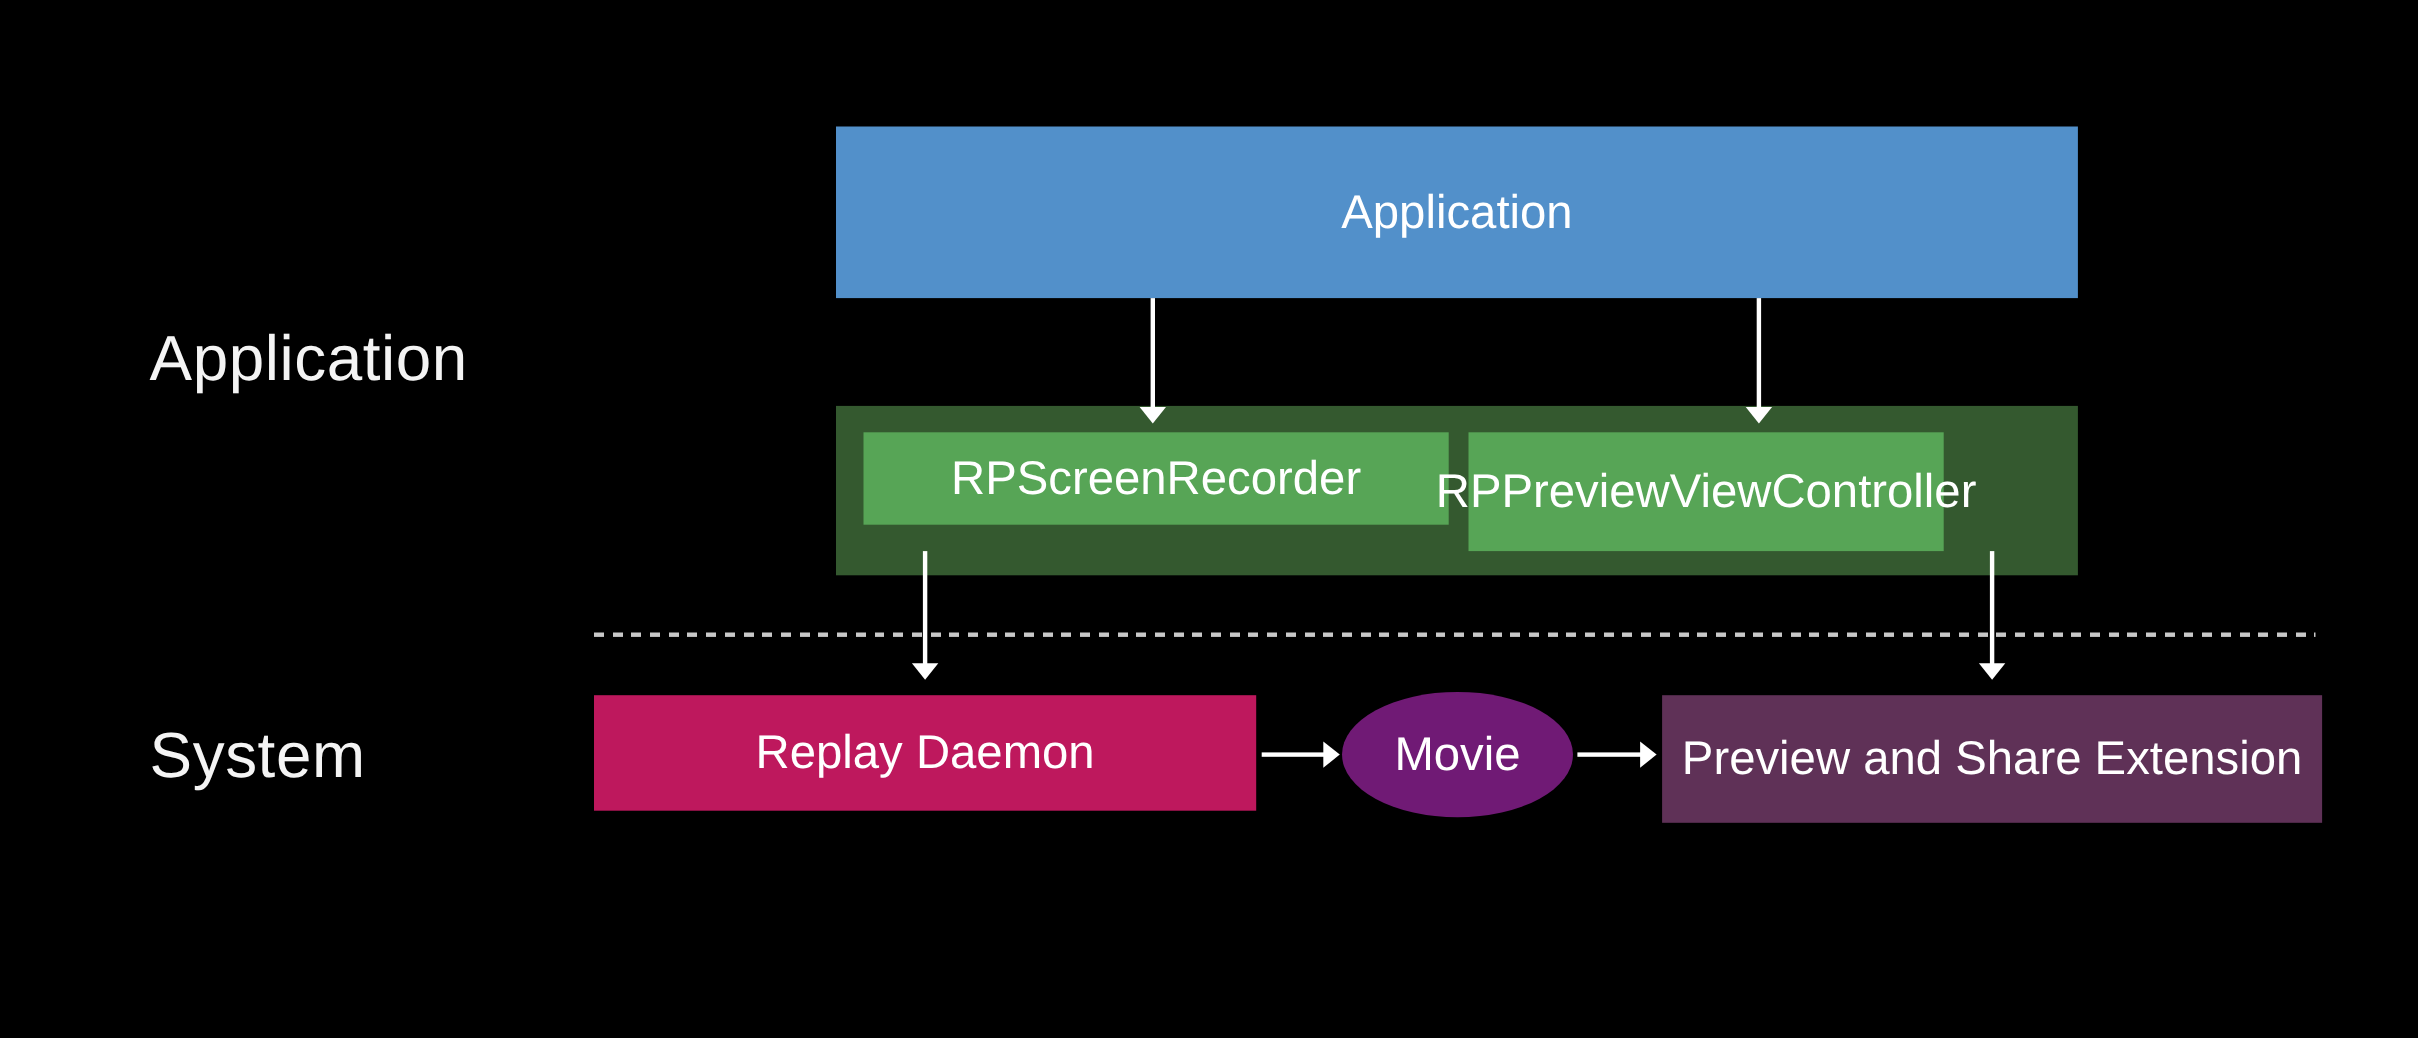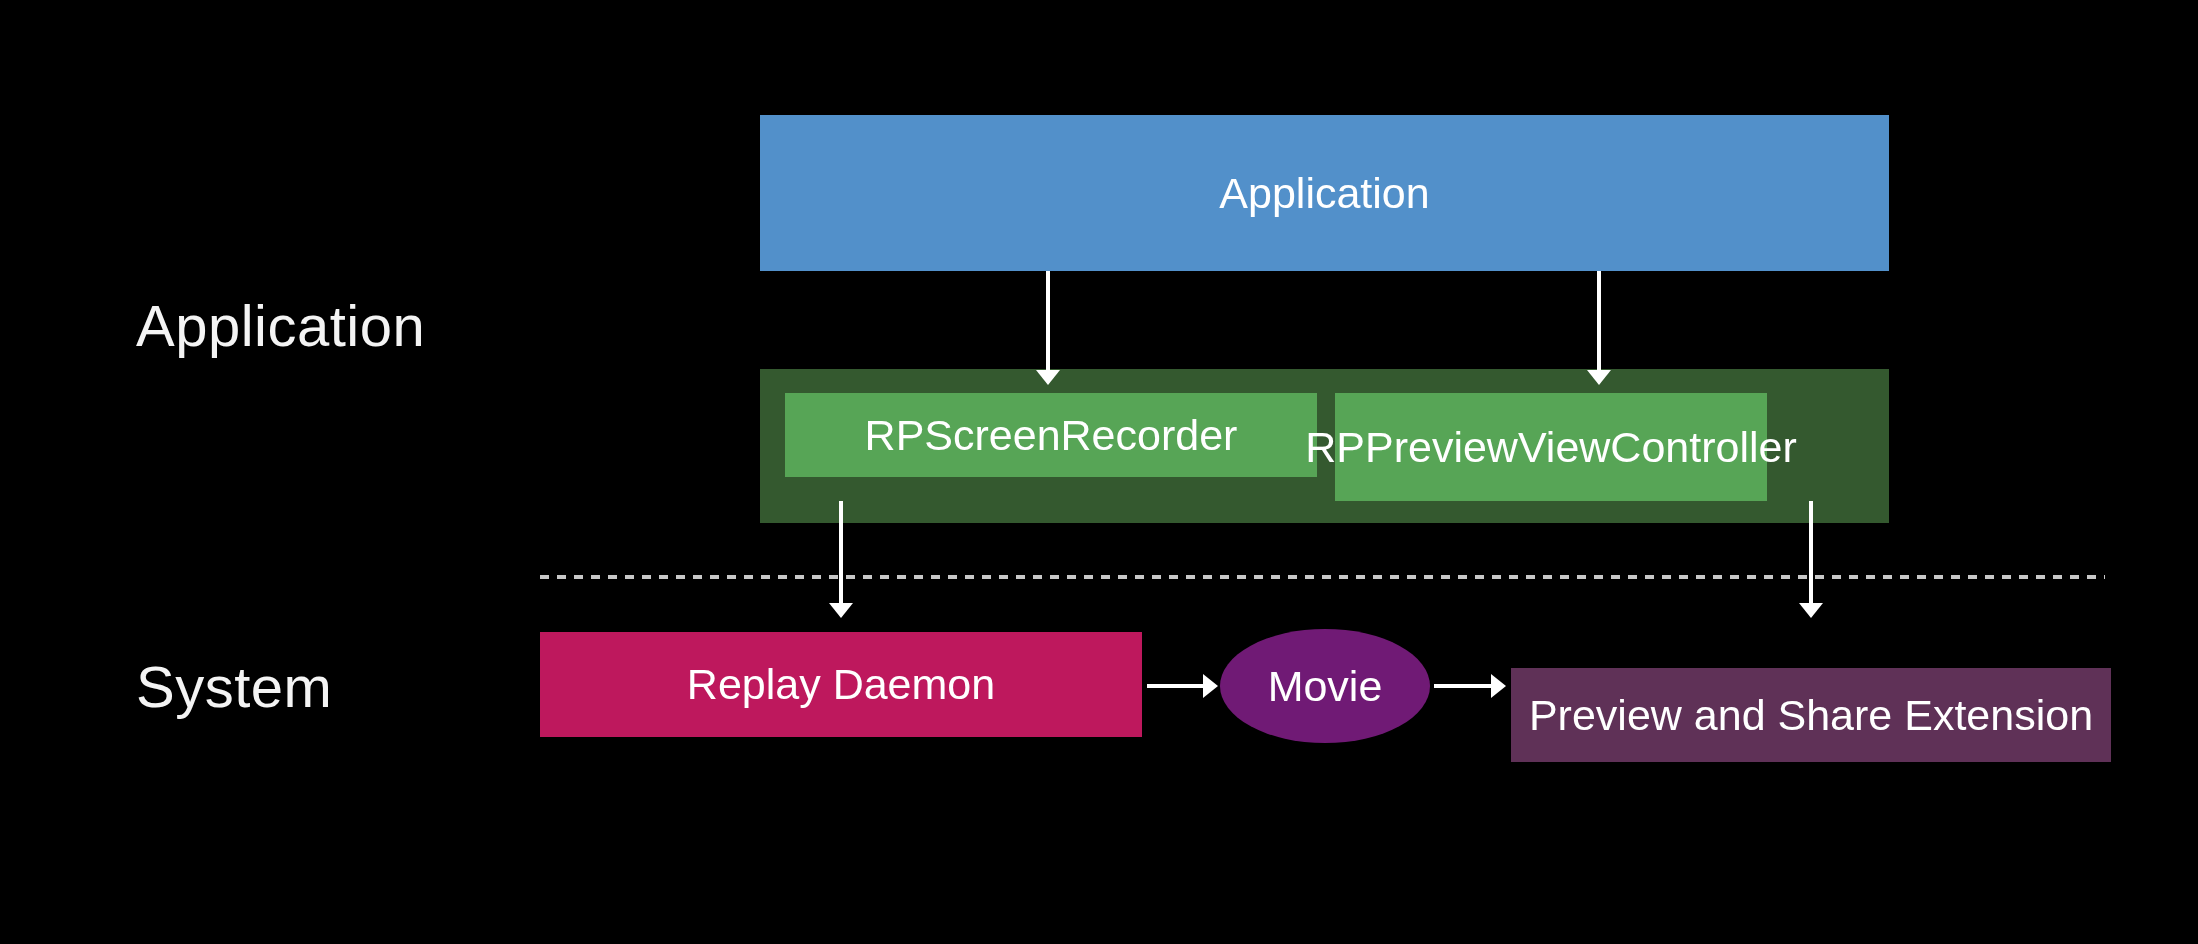--- a/index.html
+++ b/index.html
@@ -25,21 +25,21 @@
   #framework-container{left:760px;top:369px;width:1129px;height:154px;}
   #rp-screen-recorder{left:785px;top:393px;width:532px;height:84px;}
   #rp-preview-vc{left:1335px;top:393px;width:432px;height:108px;}
   
   #divider{
     left:540px;top:575px;width:1565px;height:4px;
     background:repeating-linear-gradient(90deg,#c8c8c8 0 9px,transparent 9px 17px);
   }
   
   #replay-daemon{left:540px;top:632px;width:602px;height:105px;}
-  #preview-share-ext{left:1511px;top:668px;width:600px;height:94px;}
+  #preview-share-ext{left:1511px;top:632px;width:600px;height:116px;}
   #movie-ellipse{left:1220px;top:629px;width:210px;height:114px;border-radius:50%;}
   
   .arrow-down{width:24px;z-index:5;}
   .arrow-down::before{
     content:'';position:absolute;left:50%;transform:translateX(-50%);
     top:0;bottom:13px;width:4px;background:#fff;
   }
   .arrow-down::after{
     content:'';position:absolute;left:50%;transform:translateX(-50%);bottom:0;
     width:0;height:0;

